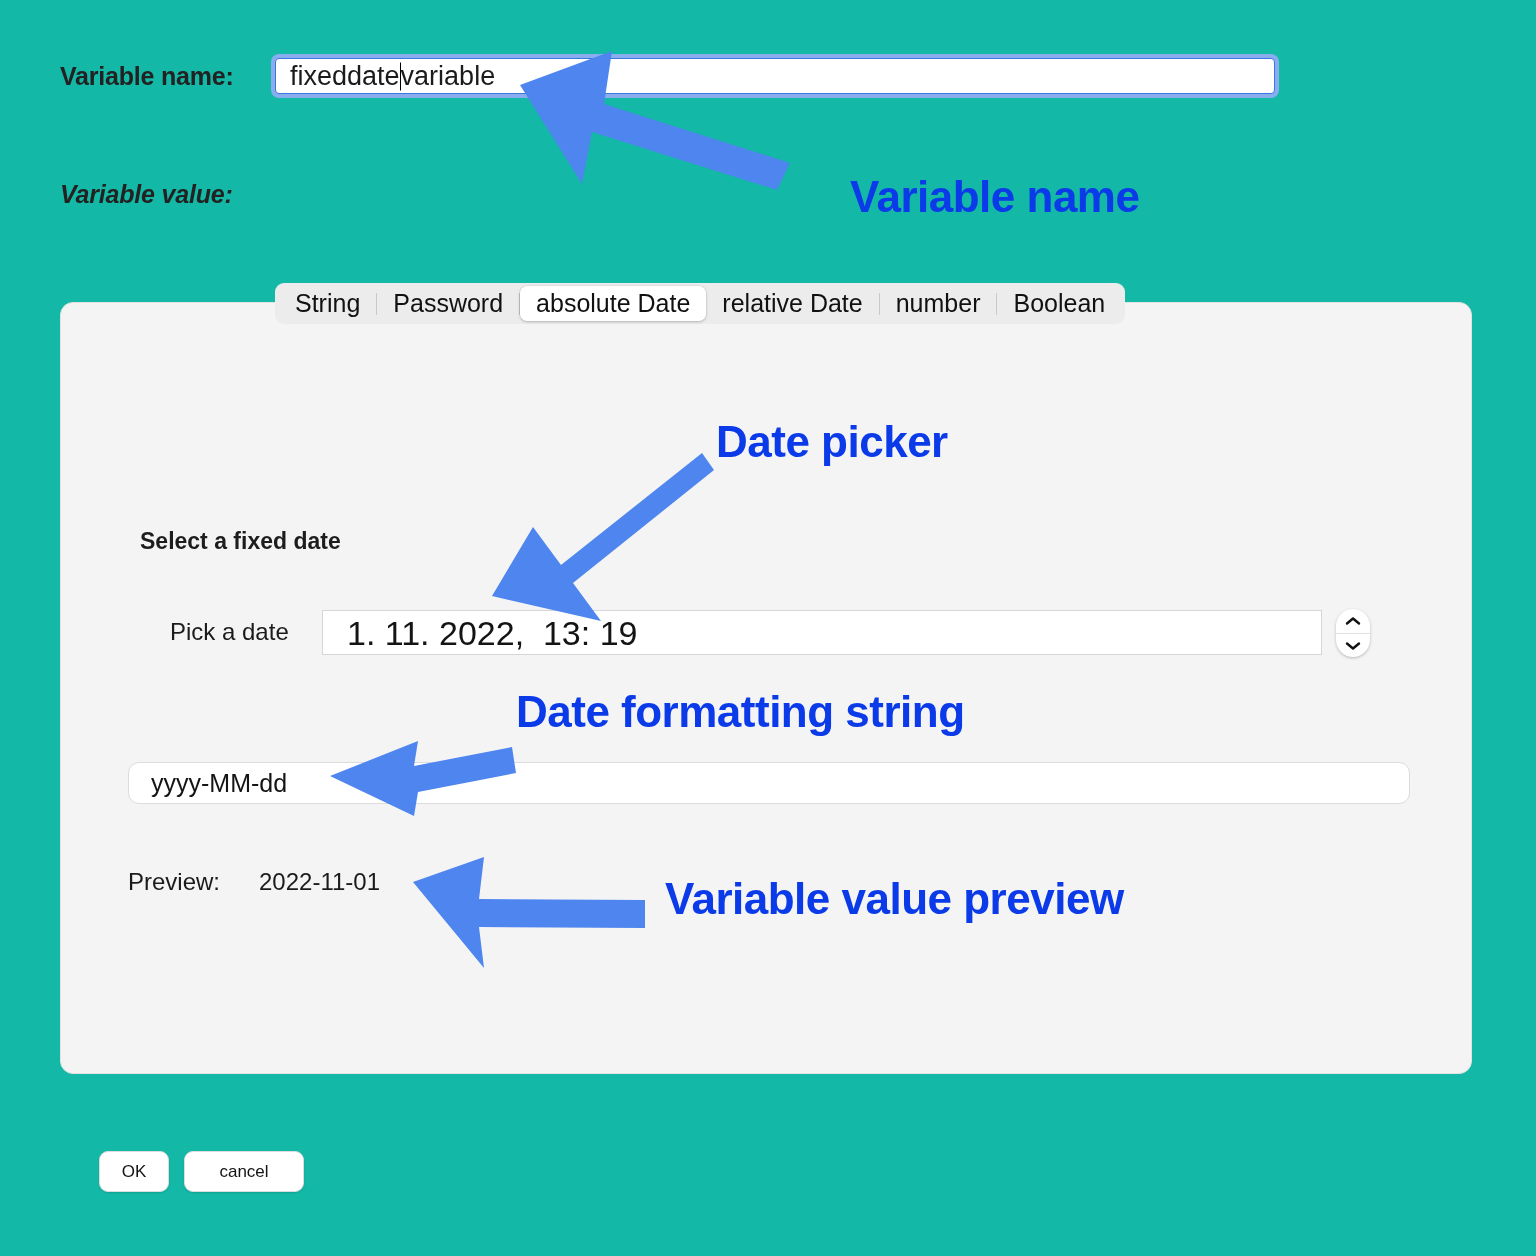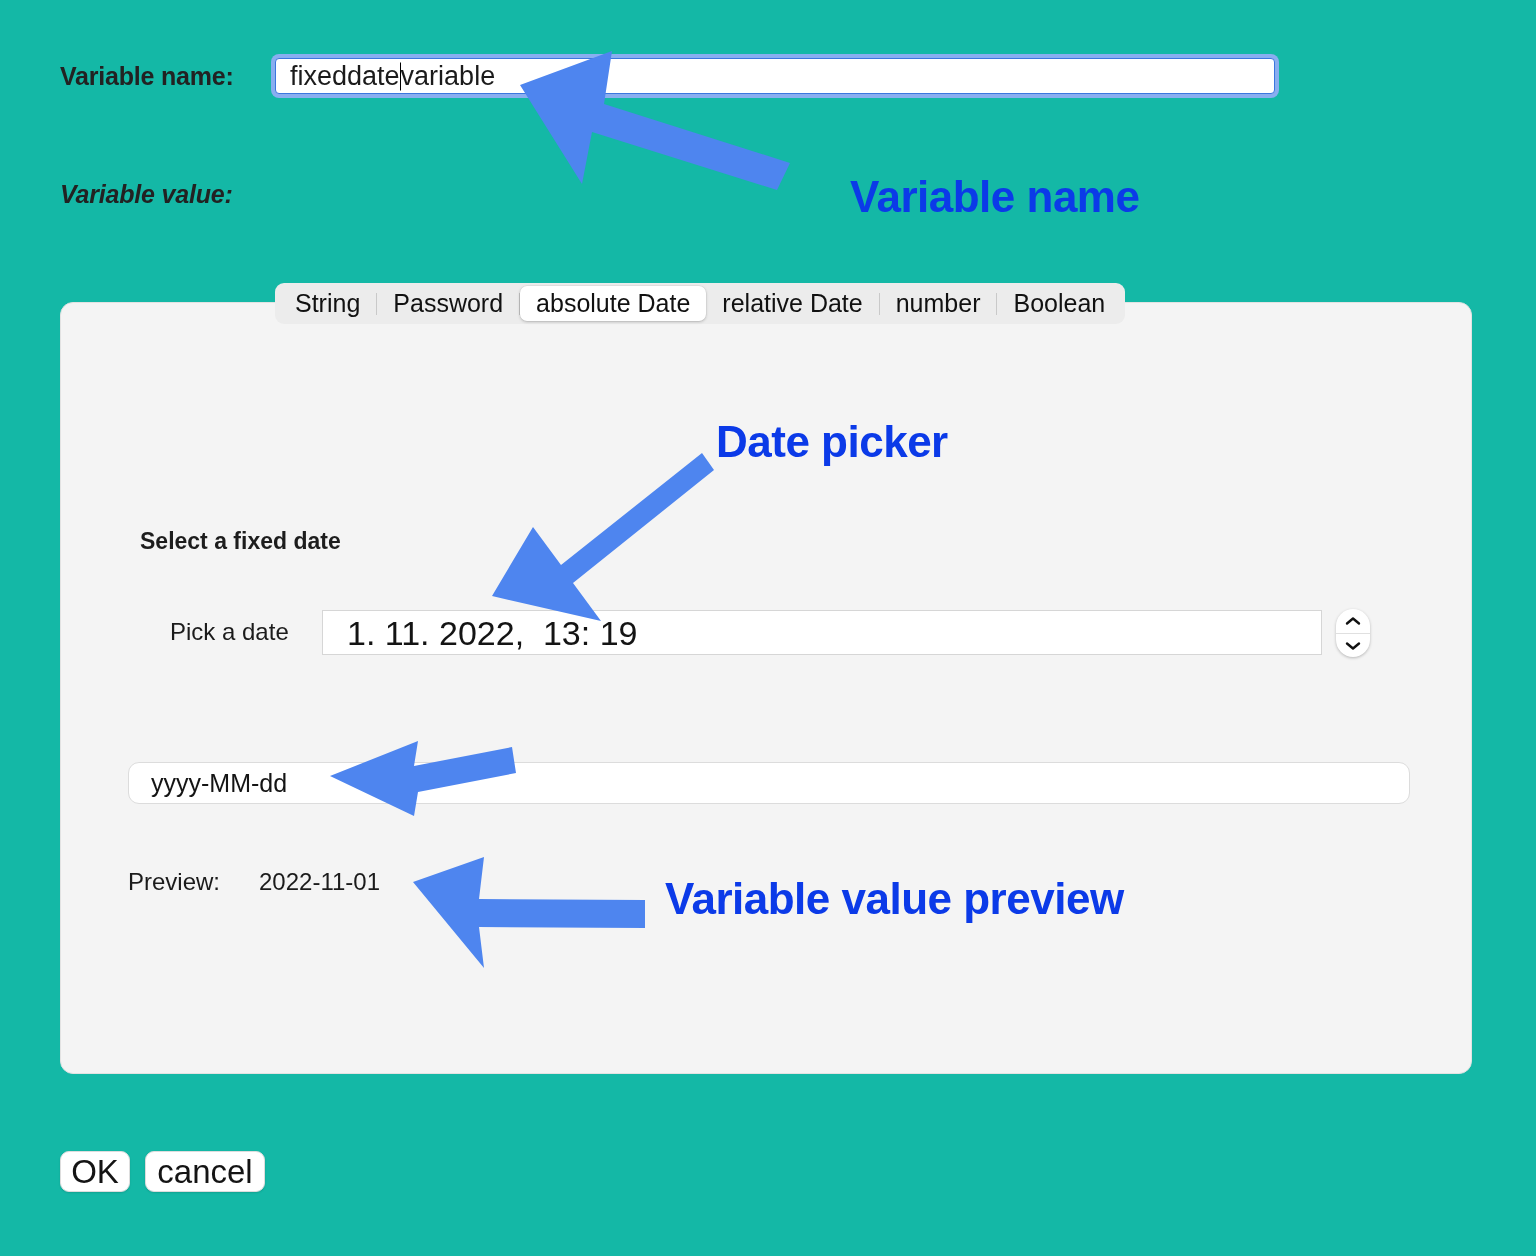--- a/index.html
+++ b/index.html
@@ -209,28 +209,29 @@
     color: #1b1b1b;
   }
 
   
   .btn {
     position: absolute;
     background: #ffffff;
     border: 1px solid #dddddd;
     border-radius: 9px;
     box-shadow: 0 1px 2px rgba(0,0,0,.12);
-    font-size: 33px;
+    font-size: 17px;
     color: #141414;
     display: flex;
     align-items: center;
     justify-content: center;
     box-sizing: border-box;
     font-family: "Liberation Sans", sans-serif;
     padding: 0;
+    margin-left: 39px;
   }
   .btn-ok     { left: 60px;  top: 1151px; width: 70px;  height: 41px; }
   .btn-cancel { left: 145px; top: 1151px; width: 120px; height: 41px; }
 
   
   .anno {
     position: absolute;
     font-size: 44px;
     font-weight: bold;
     color: #0b3ae8;
@@ -322,15 +323,16 @@
 
     <polygon fill="#4e85ef" points="492,596 533,527 561,565 702,453 714,470 573,583 601,621"></polygon>
 
     <polygon fill="#4e85ef" points="330,776 418,741 414,766 512,747 516,773 418,792 414,816"></polygon>
 
     <polygon fill="#4e85ef" points="413,882 484,857 479,899 645,900 645,928 479,927 484,968"></polygon>
   </svg>
 
   <div class="anno anno-varname">Variable name</div>
   <div class="anno anno-picker">Date picker</div>
+  <div class="anno anno-format">Date formatting string</div>
   <div class="anno anno-preview">Variable value preview</div>
 
 </div>
 
 </body></html>

